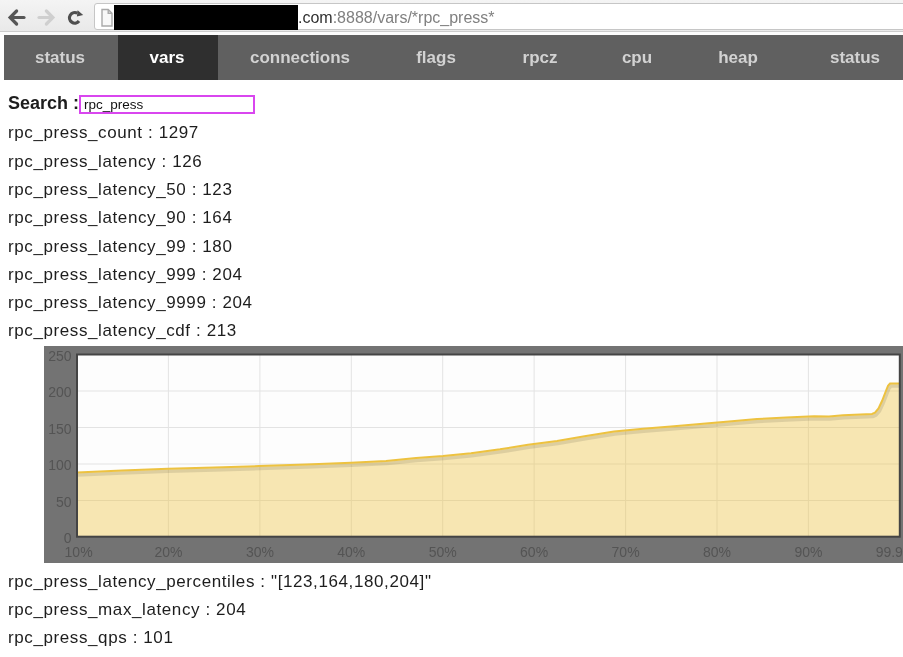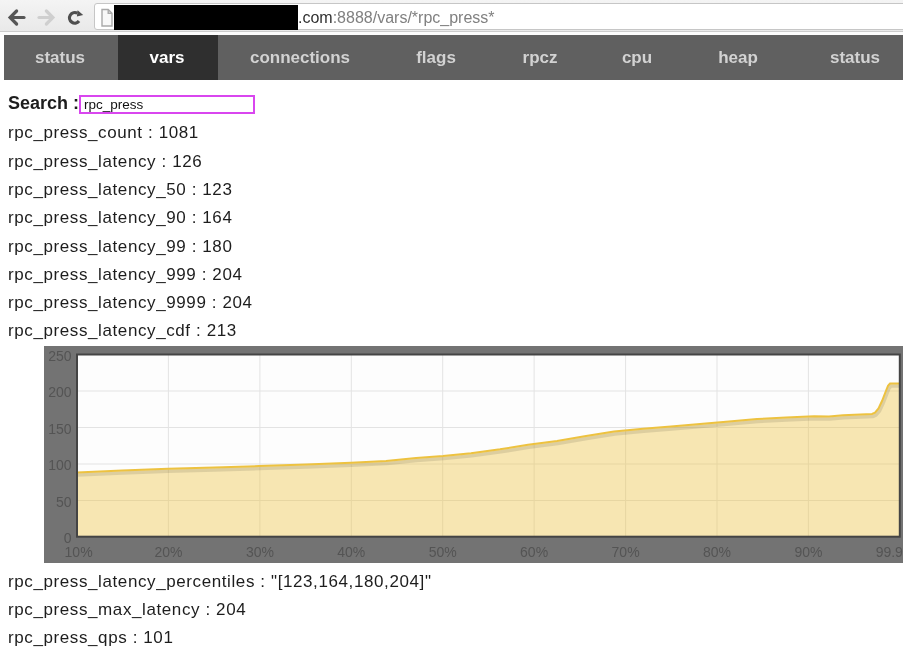--- a/index.html
+++ b/index.html
@@ -50,21 +50,21 @@
   <span class="tab sel" style="left:163px">vars</span>
   <span class="tab" style="left:296px">connections</span>
   <span class="tab" style="left:432px">flags</span>
   <span class="tab" style="left:536px">rpcz</span>
   <span class="tab" style="left:633px">cpu</span>
   <span class="tab" style="left:734px">heap</span>
   <span class="tab" style="left:851px">status</span>
 </div>
 <div id="searchlabel">Search :&nbsp;</div>
 <input id="searchinput" value="rpc_press" style="">
-<div class="var" style="top:119px">rpc_press_count : 1081</div>
+<div class="var" style="top:119px">rpc_press_count : 1297</div>
 <div class="var" style="top:148px">rpc_press_latency : 126</div>
 <div class="var" style="top:176px">rpc_press_latency_50 : 123</div>
 <div class="var" style="top:204px">rpc_press_latency_90 : 164</div>
 <div class="var" style="top:233px">rpc_press_latency_99 : 180</div>
 <div class="var" style="top:261px">rpc_press_latency_999 : 204</div>
 <div class="var" style="top:289px">rpc_press_latency_9999 : 204</div>
 <div class="var" style="top:317px">rpc_press_latency_cdf : 213</div>
 <div id="chart">
 <svg width="879" height="217">
   <rect x="33" y="8.5" width="822.8" height="182.2" fill="#fdfdfd"></rect>

